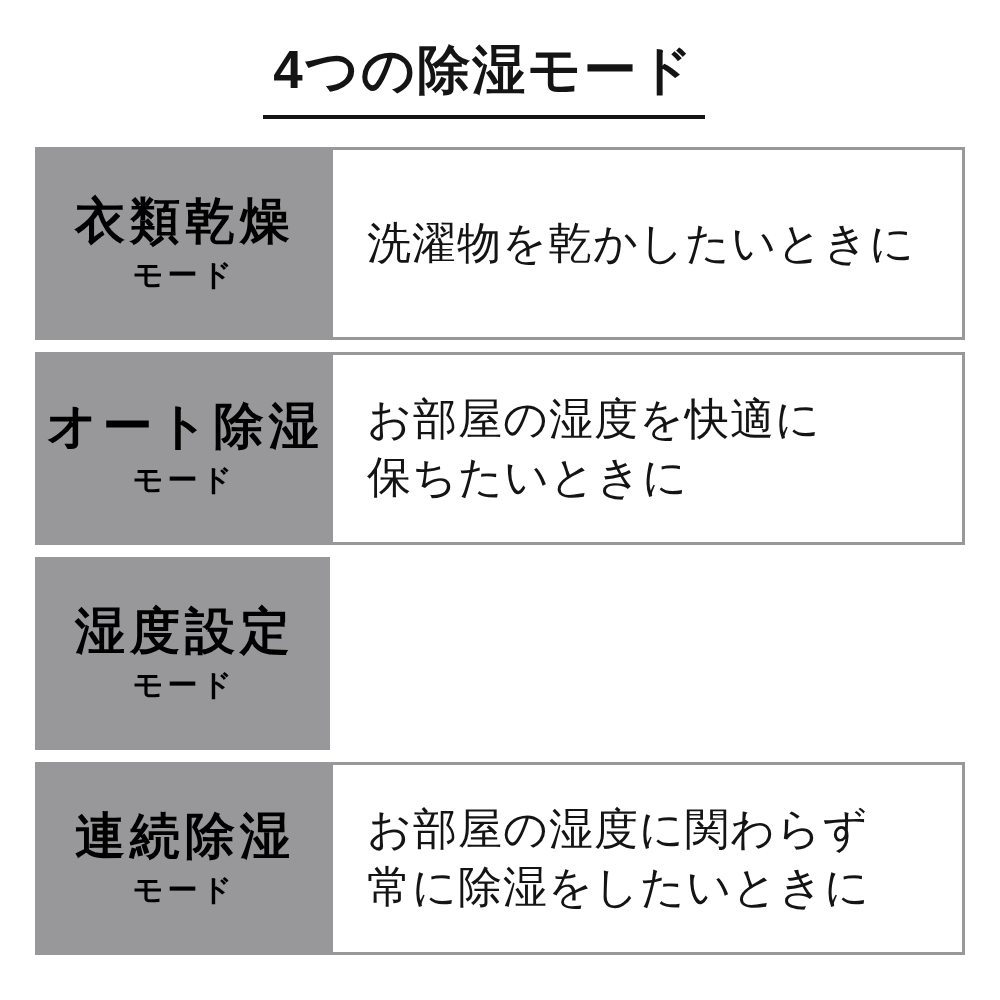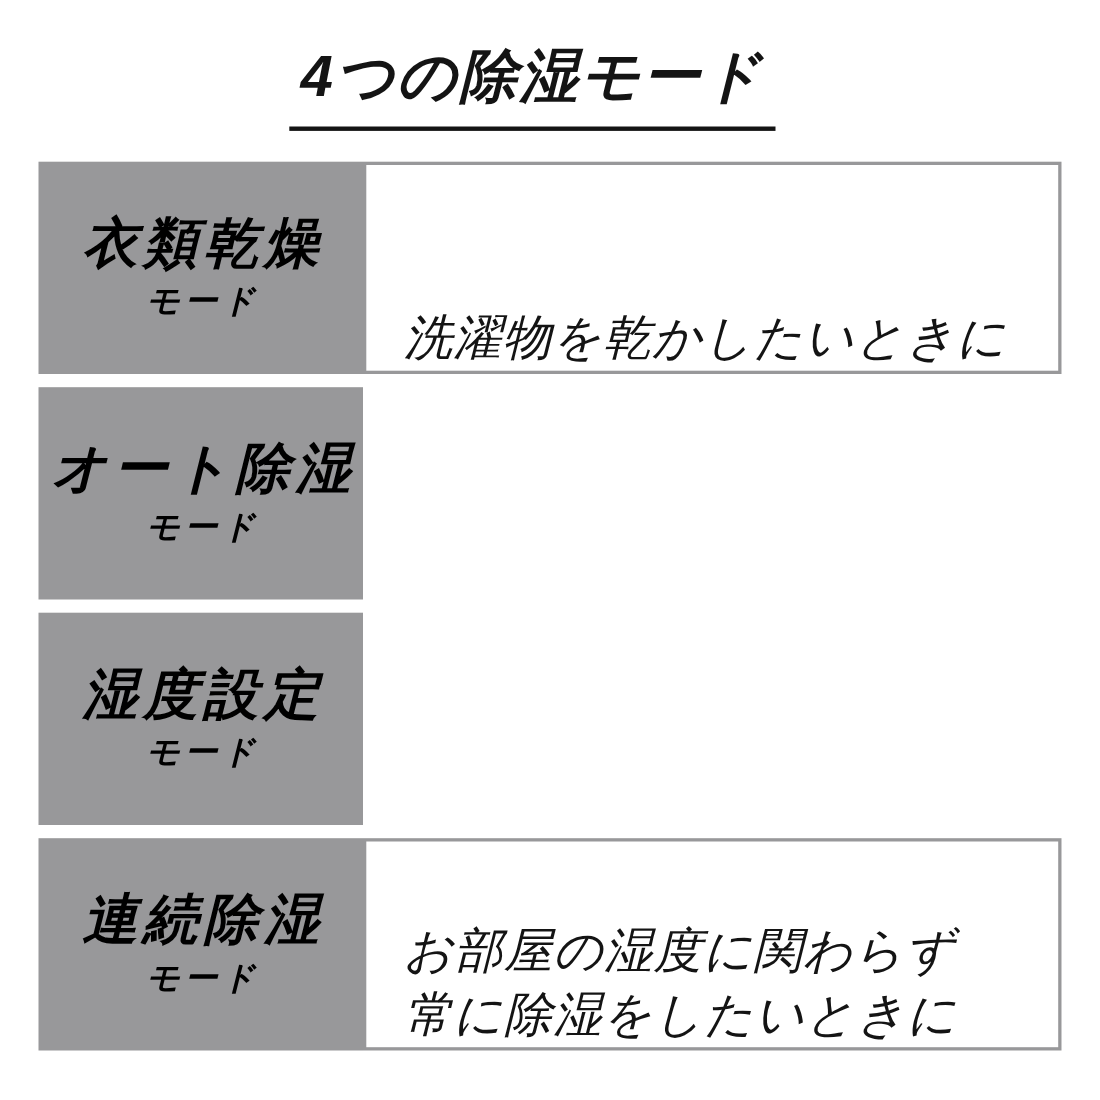--- a/index.html
+++ b/index.html
@@ -8,21 +8,20 @@
     width: 1000px;
     height: 1000px;
     background: #ffffff;
     font-family: "Liberation Sans", "DejaVu Sans", sans-serif;
     overflow: hidden;
   }
   .page {
     width: 968px;
     height: 1000px;
     position: relative;
-    font-style: italic;
   }
   .title-wrap {
     text-align: center;
     padding-top: 36px;
   }
   .title {
     display: inline-block;
     font-size: 53px;
     font-weight: 600;
     color: #141414;
@@ -66,21 +65,21 @@
     line-height: 1.3;
     margin-top: 4px;
     text-indent: 4px;
   }
   .mode-desc {
     flex: 1 1 auto;
     background: #ffffff;
     border: 3px solid #98989a;
     box-sizing: border-box;
     display: flex;
-    align-items: flex-end;
+    align-items: center;
     padding-left: 34px;
     padding-right: 10px;
   }
   .mode-desc .desc-text {
     font-size: 44px;
     color: #141414;
     letter-spacing: 1px;
     line-height: 1.32;
     white-space: pre-line;
   }
@@ -104,20 +103,24 @@
       <div class="mode-desc">
         <div class="desc-text">洗濯物を乾かしたいときに</div>
       </div>
     </div>
 
     <div class="mode-row">
       <div class="mode-label">
         <div class="name-main">オート除湿</div>
         <div class="name-sub">モード</div>
       </div>
+      <div class="mode-desc">
+        <div class="desc-text">お部屋の湿度を快適に
+保ちたいときに</div>
+      </div>
     </div>
 
     <div class="mode-row">
       <div class="mode-label">
         <div class="name-main">湿度設定</div>
         <div class="name-sub">モード</div>
       </div>
     </div>
 
     <div class="mode-row">

